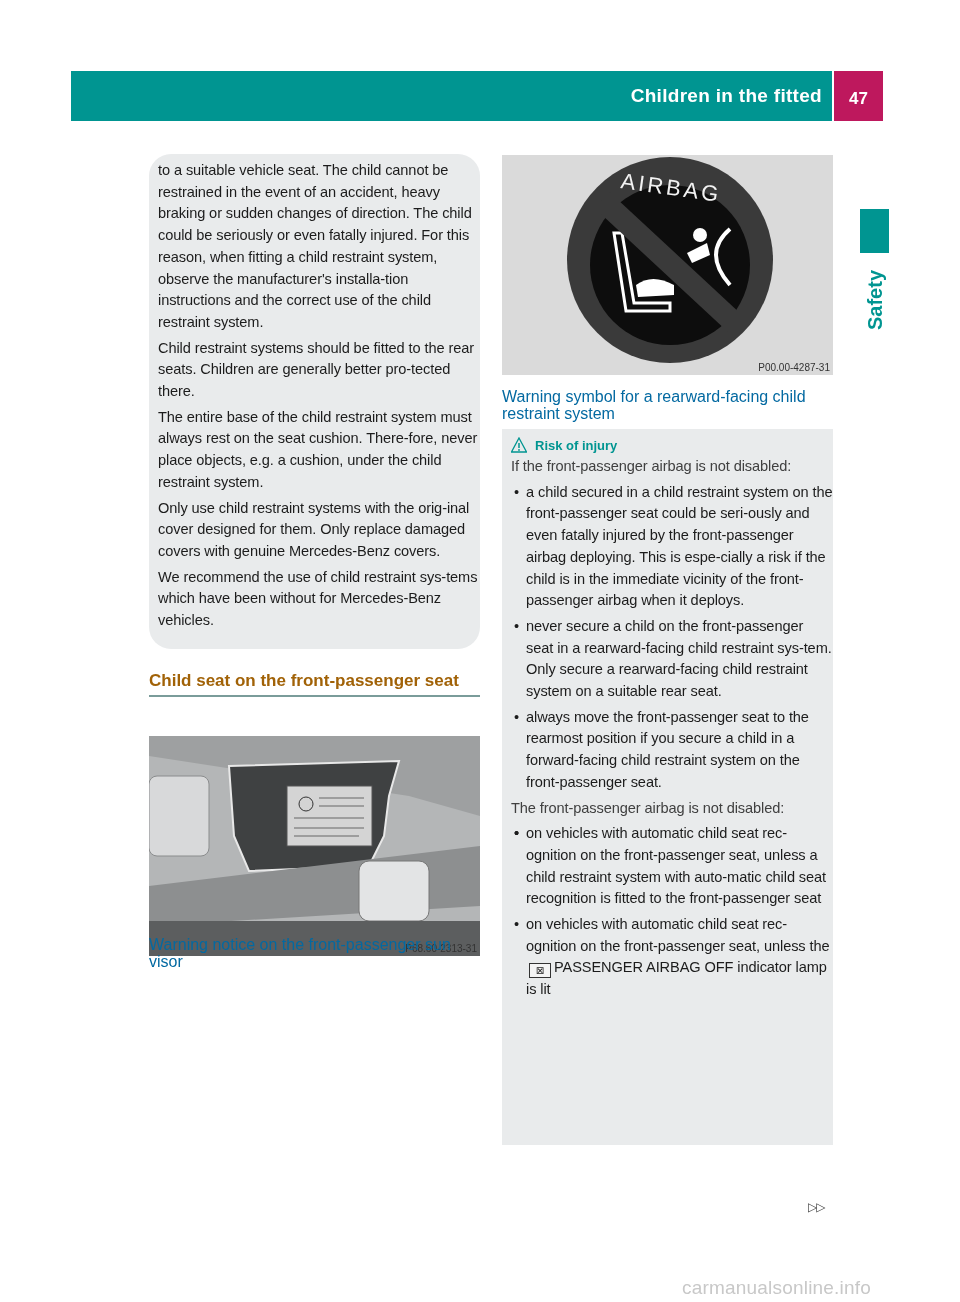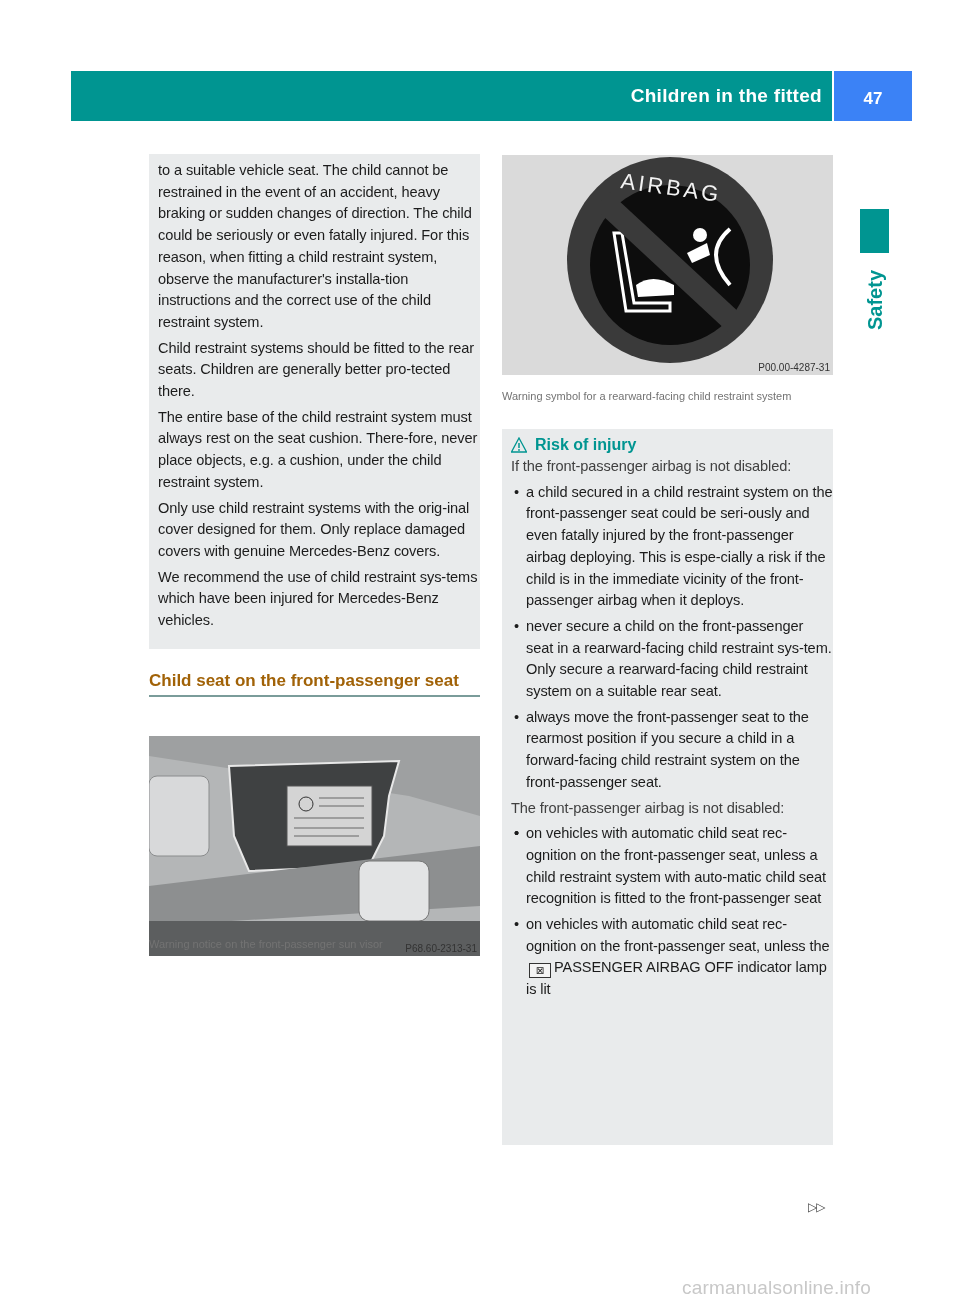--- a/index.html
+++ b/index.html
@@ -3,50 +3,50 @@
 <meta charset="utf-8">
 <style>
   * { box-sizing: border-box; margin: 0; padding: 0; }
   html, body { width: 960px; height: 1302px; background: #ffffff; overflow: hidden; }
   body { position: relative; font-family: "Liberation Sans", "DejaVu Sans", sans-serif; color: #1a1a1a; }
 
   
   .hdr-left { position: absolute; left: 71px; top: 71px; width: 515px; height: 50px; background: #009591; }
   .hdr-title { position: absolute; left: 586px; top: 71px; width: 246px; height: 50px; background: #009591;
     color: #fff; font-weight: bold; font-size: 19px; line-height: 50px; text-align: right; padding-right: 10px; letter-spacing: 0.3px; }
-  .hdr-page { position: absolute; left: 834px; top: 71px; width: 78px; height: 50px; background: #3b82f6;
+  .hdr-page { position: absolute; left: 834px; top: 71px; width: 49px; height: 50px; background: #be185d;
     color: #fff; font-weight: bold; font-size: 17px; line-height: 56px; text-align: center; }
 
   
   .side-block { position: absolute; left: 860px; top: 209px; width: 29px; height: 44px; background: #009591; }
   .side-label { position: absolute; left: 860px; top: 255px; width: 30px; height: 90px; }
   .side-label span { position: absolute; left: 50%; top: 50%; transform: translate(-50%,-50%) rotate(-90deg);
     color: #009591; font-weight: bold; font-size: 20px; white-space: nowrap; }
 
   
   .panel { background: #e9ebec; }
-  .left-panel { position: absolute; left: 149px; top: 154px; width: 331px; height: 495px; padding: 6px 0 0 9px; }
+  .left-panel { position: absolute; left: 149px; top: 154px; width: 331px; height: 495px; padding: 6px 0 0 9px; border-radius: 22px; }
   .para { font-size: 14.6px; line-height: 21.7px; color: #1c1c1c; margin-bottom: 4px; letter-spacing: -0.1px; }
 
   .section-title { position: absolute; left: 149px; top: 671px; width: 331px; font-weight: bold; font-size: 17px; color: #a16207; padding-bottom: 4px;
     border-bottom: 2px solid #7a9c9a; }
 
   
   .visor-img { position: absolute; left: 149px; top: 736px; width: 331px; height: 220px; background: #a7a9aa; overflow: hidden; }
   .img-code { position: absolute; right: 3px; bottom: 2px; font-size: 10px; color: #333; }
-  .caption { font-size: 11px; line-height: 17px; color: #737373; }
+  .caption { font-size: 16px; line-height: 17px; color: #0369a1; }
   .visor-caption { position: absolute; left: 149px; top: 936px; width: 331px; }
 
   
   .airbag-img { position: absolute; left: 502px; top: 155px; width: 331px; height: 220px; background: #dadada; }
   .airbag-caption { position: absolute; left: 502px; top: 388px; width: 331px; }
 
   
   .right-panel { position: absolute; left: 502px; top: 429px; width: 331px; height: 716px; padding: 5px 0 0 9px; }
-  .warn-head { display: flex; align-items: center; gap: 8px; color: #009591; font-weight: bold; font-size: 16px; height: 22px; }
+  .warn-head { display: flex; align-items: center; gap: 8px; color: #009591; font-weight: bold; font-size: 13px; height: 22px; }
   .warn-icon { width: 16px; height: 16px; }
   .rp-para { font-size: 14.6px; line-height: 21.7px; color: #404040; margin-bottom: 4px; letter-spacing: -0.1px; }
   .bullets { list-style: none; margin-bottom: 4px; }
   .bullets li { position: relative; padding-left: 15px; font-size: 14.6px; line-height: 21.7px; color: #1c1c1c; margin-bottom: 4px; letter-spacing: -0.1px; }
   .bullet-dot { position: absolute; left: 3px; top: 0; }
   .lamp-icon { display: inline-block; width: 22px; height: 15px; border: 1px solid #333; background: #f4f4f4; font-size: 10px; line-height: 13px; text-align: center; vertical-align: -2px; margin: 0 3px; }
 
   .continue { position: absolute; left: 808px; top: 1200px; font-size: 12px; color: #444; letter-spacing: -1px; }
   .watermark { position: absolute; left: 682px; top: 1277px; font-size: 19px; color: #c8c8c8; letter-spacing: 0.2px; }
 </style>
@@ -60,21 +60,21 @@
 <div class="side-block"></div>
 <div class="side-label">
     <span>Safety</span>
   </div>
 
 <div class="panel left-panel">
   <p class="para">to a suitable vehicle seat. The child cannot be restrained in the event of an accident, heavy braking or sudden changes of direction. The child could be seriously or even fatally injured. For this reason, when fitting a child restraint system, observe the manufacturer's installa-tion instructions and the correct use of the child restraint system.</p>
   <p class="para">Child restraint systems should be fitted to the rear seats. Children are generally better pro-tected there.</p>
   <p class="para">The entire base of the child restraint system must always rest on the seat cushion. There-fore, never place objects, e.g. a cushion, under the child restraint system.</p>
   <p class="para">Only use child restraint systems with the orig-inal cover designed for them. Only replace damaged covers with genuine Mercedes-Benz covers.</p>
-  <p class="para">We recommend the use of child restraint sys-tems which have been injured for Mercedes-Benz vehicles.</p>
+  <p class="para">We recommend the use of child restraint sys-tems which have been without for Mercedes-Benz vehicles.</p>
 </div>
 
 <h2 class="section-title">Child seat on the front-passenger seat</h2>
 
 <div class="visor-img">
   <svg width="331" height="220" viewBox="0 0 331 220">
     <rect x="0" y="0" width="331" height="220" fill="#b4b6b7"></rect>
     <path d="M0,0 L331,0 L331,80 L260,60 L0,20 Z" fill="#9ea0a1"></path>
     <rect x="0" y="40" width="60" height="80" rx="8" fill="#d8d9da" stroke="#8a8c8d"></rect>
     <path d="M80,30 L250,25 L240,60 L235,100 L220,130 L100,135 L85,100 Z" fill="#3f4142" stroke="#e8e8e8" stroke-width="2"></path>

